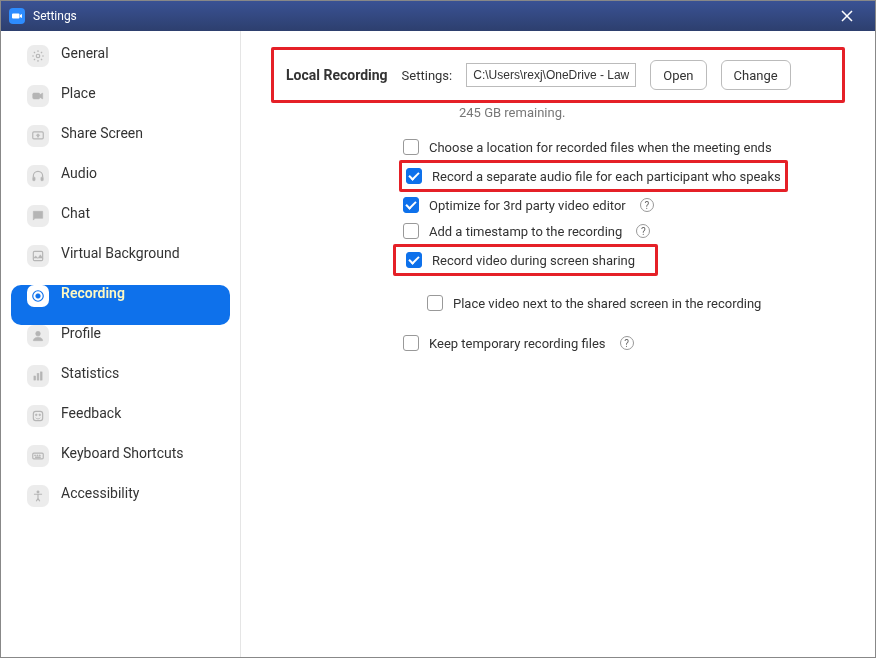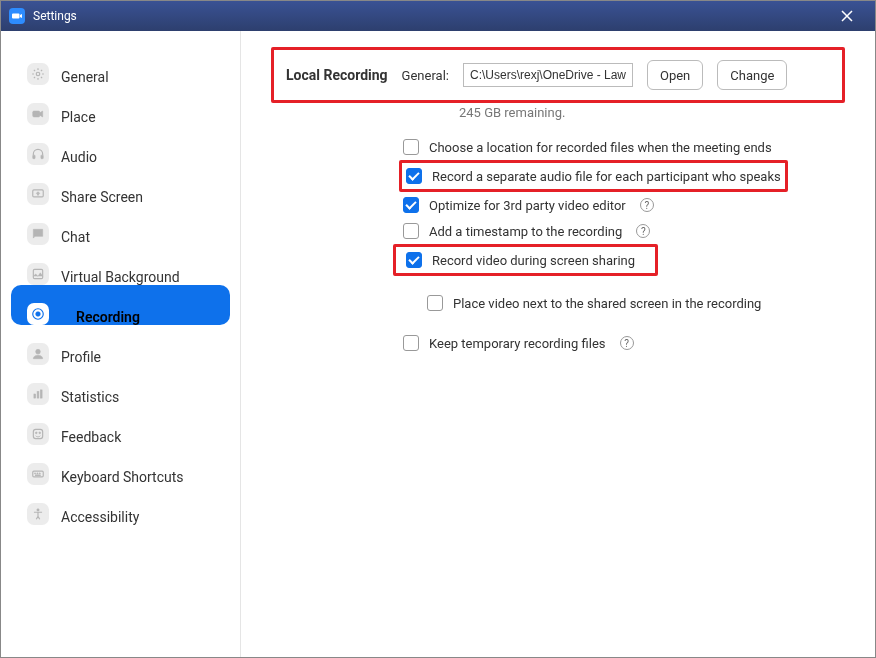--- a/index.html
+++ b/index.html
@@ -42,34 +42,33 @@
     }
     .titlebar-close svg { width: 12px; height: 12px; stroke: #fff; stroke-width: 1.5; }
     .content { display: flex; height: calc(100% - 30px); }
     .sidebar {
       width: 240px;
       border-right: 1px solid #e5e5e5;
       padding: 14px 0;
     }
     .nav-item {
       display: flex;
-      align-items: flex-end;
+      align-items: flex-start;
       height: 40px;
       padding: 0 16px;
       margin: 0 10px;
       border-radius: 10px;
       cursor: pointer;
       font-size: 14px;
       color: #333;
     }
     .nav-item.active {
       background: #0E71EB;
-      color: #000000;
+      color: #fef9c3;
       font-weight: 600;
-      gap: 15px;
     }
     .nav-icon {
       width: 22px;
       height: 22px;
       border-radius: 7px;
       margin-right: 12px;
       display: flex;
       align-items: center;
       justify-content: center;
       flex-shrink: 0;
@@ -199,35 +198,35 @@
           <svg viewBox="0 0 24 24">
             <rect x="3" y="7" width="12" height="10" rx="2"></rect>
             <path d="M15 10l5-3v10l-5-3z"></path>
           </svg>
         </div>
       <span>Place</span>
     </div>
     <div class="nav-item">
       <div class="nav-icon">
           <svg viewBox="0 0 24 24">
+            <rect x="3" y="5" width="18" height="12" rx="2" fill="none" stroke-width="2"></rect>
+            <path d="M12 8l-3 3h2v3h2v-3h2z"></path>
+          </svg>
+        </div>
+      <span>Share Screen</span>
+    </div>
+    <div class="nav-item">
+      <div class="nav-icon">
+          <svg viewBox="0 0 24 24">
             <path fill="none" stroke-width="2" d="M4 14v-2a8 8 0 0 1 16 0v2"></path>
             <rect x="3" y="14" width="4" height="6" rx="1"></rect>
             <rect x="17" y="14" width="4" height="6" rx="1"></rect>
           </svg>
         </div>
       <span>Audio</span>
-    </div>
-    <div class="nav-item">
-      <div class="nav-icon">
-          <svg viewBox="0 0 24 24">
-            <rect x="3" y="5" width="18" height="12" rx="2" fill="none" stroke-width="2"></rect>
-            <path d="M12 8l-3 3h2v3h2v-3h2z"></path>
-          </svg>
-        </div>
-      <span>Share Screen</span>
     </div>
     <div class="nav-item">
       <div class="nav-icon">
           <svg viewBox="0 0 24 24">
             <path d="M4 4h16v12H7l-3 3z"></path>
           </svg>
         </div>
       <span>Chat</span>
     </div>
     <div class="nav-item">
@@ -298,21 +297,21 @@
           </svg>
         </div>
       <span>Accessibility</span>
     </div>
   </div>
 
   <div class="main">
     <div class="highlight-box" style="padding:4px;">
       <div class="section-row">
         <span class="section-title">Local Recording</span>
-        <span>General:</span>
+        <span>Settings:</span>
         <input class="location-input" type="text" readonly="" value="C:\Users\rexj\OneDrive - Lawren" style="">
         <button class="btn">Open</button>
         <button class="btn">Change</button>
       </div>
     </div>
     <div class="remaining">245 GB remaining.</div>
 
     <div class="options">
       <div class="option-row">
         <div class="checkbox"></div>

